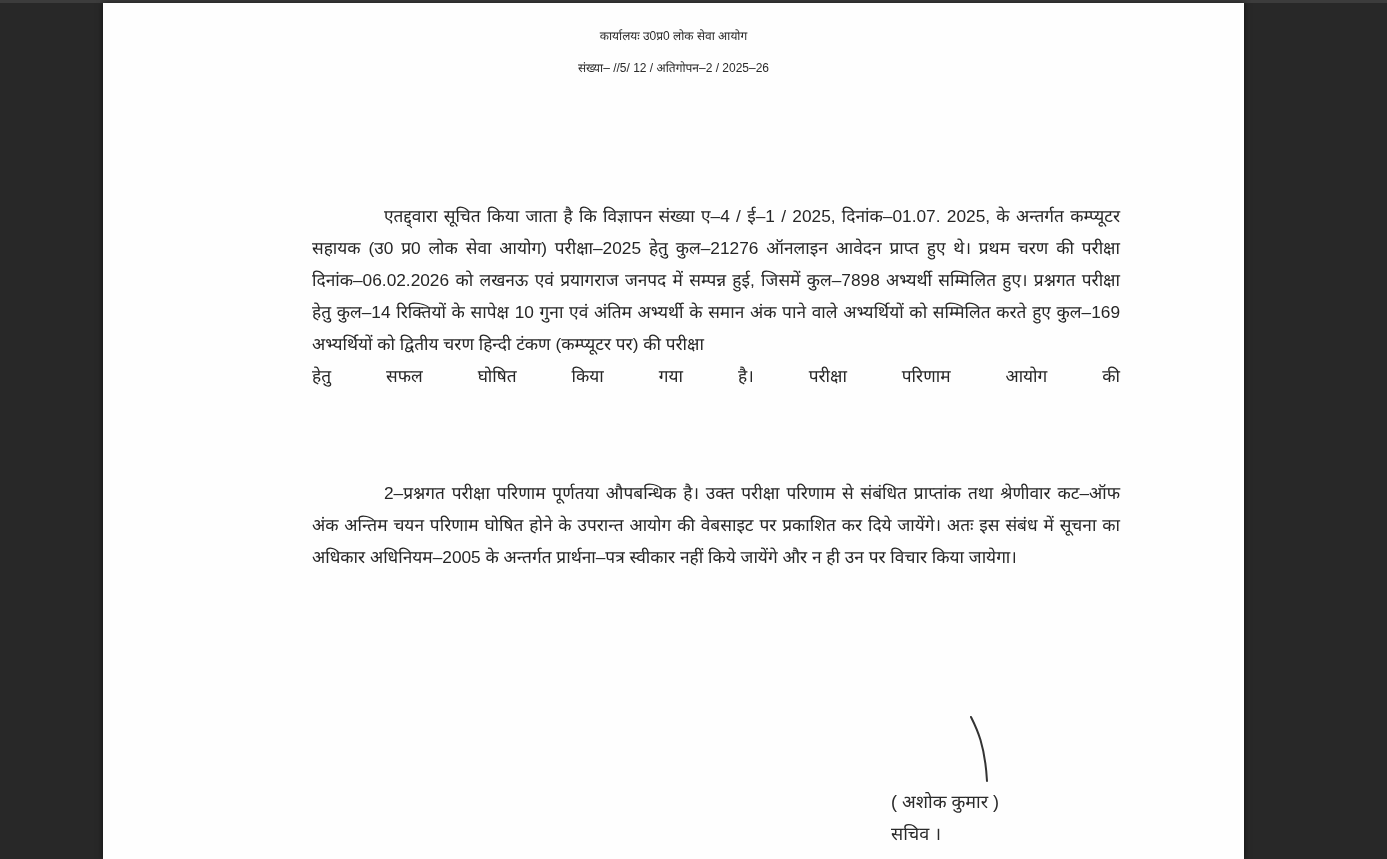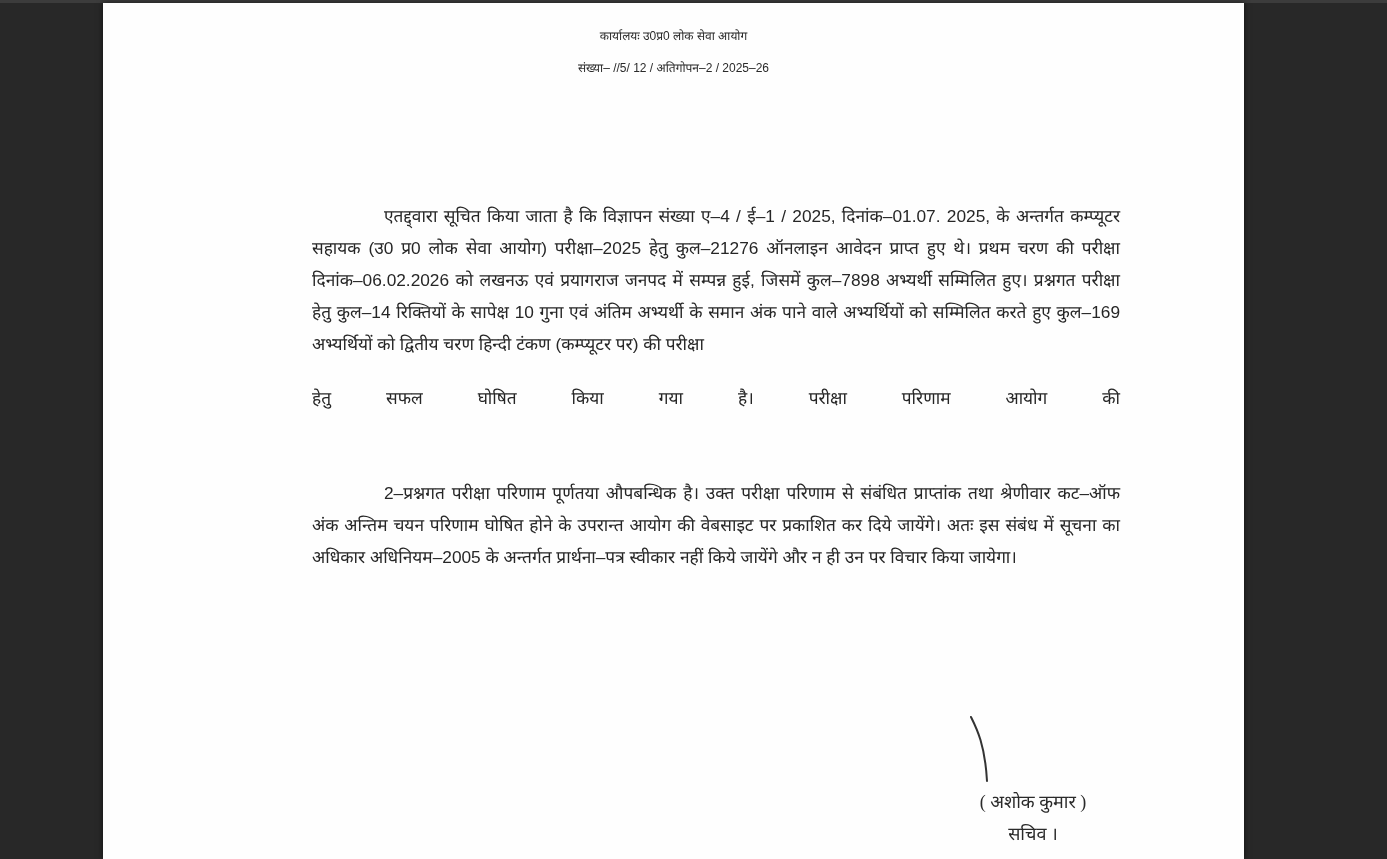--- a/index.html
+++ b/index.html
@@ -25,23 +25,23 @@
     .body-text {
       position: absolute; left: 209px; width: 808px;
       font-size: 17.3px; line-height: 32px; color: #262626;
       text-align: justify; text-align-last: left;
     }
     .p1 { top: 197px; }
     .p2 { top: 474px; }
     .p3 { top: 622px; }
     .indent { text-indent: 72px; }
     .url { font-size: 20px; color: #1a1a1a; }
-    .spaced { display: flex; justify-content: space-between; margin-top: 22px; }
+    .spaced { display: flex; justify-content: space-between; }
     .sig-stroke { position: absolute; left: 860px; top: 712px; width: 40px; height: 68px; }
-    .signatory { position: absolute; left: 860px; width: 140px; text-align: center; font-size: 18px; color: #2a2a2a; font-family: Liberation Serif, serif; }
+    .signatory { position: absolute; left: 788px; width: 140px; font-size: 18px; color: #2a2a2a; }
     .sig-name { top: 786px; }
     .sig-desig { top: 818px; }
   </style>
 </head>
 <body>
 
 <div class="topbar"></div>
 
 <div class="page">
 

